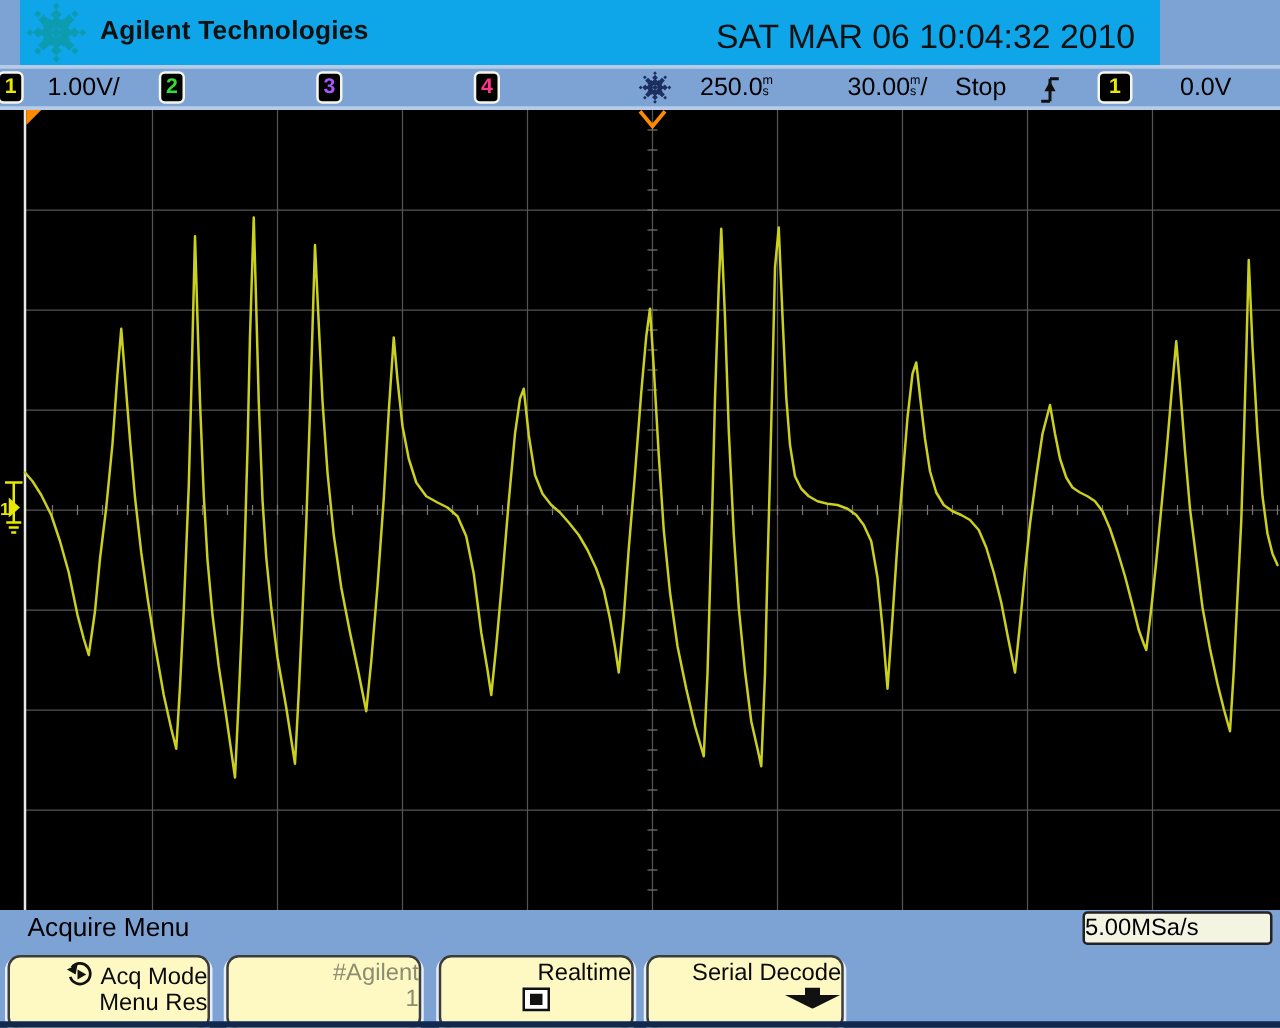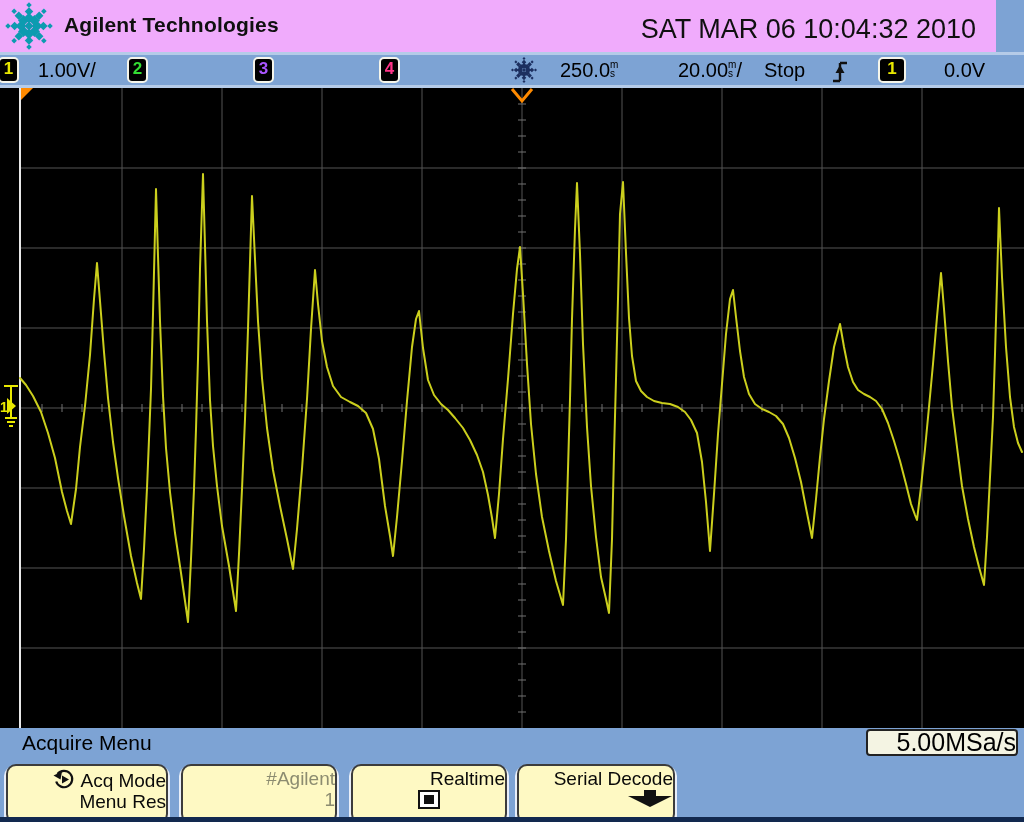--- a/index.html
+++ b/index.html
@@ -2,42 +2,42 @@
 <html><head>
 <meta charset="utf-8">
 <style>
   html,body{margin:0;padding:0}
   body{
     width:1024px;height:822px;position:relative;overflow:hidden;
     background:#7da3d4;font-family:"Liberation Sans",sans-serif;
     -webkit-font-smoothing:antialiased;
   }
   
-  .header{position:absolute;top:0;left:0;width:996px;height:52px;background:#f0abfc}
+  .header{position:absolute;top:0;left:16px;width:912px;height:52px;background:#0ea5e9}
   .logo{position:absolute;left:2px;top:0}
   .brand{position:absolute;left:64px;top:13px;font-size:21px;font-weight:bold;color:#101010;letter-spacing:.2px}
   .datetime{position:absolute;right:20px;top:14px;font-size:27px;color:#101010}
   
   .statusbar{position:absolute;top:52px;left:0;width:1024px;height:36px;background:#7da3d4;
     border-top:3px solid #b5cbe8;border-bottom:3px solid #b5cbe8;box-sizing:border-box}
   .badge{position:absolute;top:2px;width:21px;height:26px;background:#000;
     border:2px solid #f5f5ea;border-radius:5px;box-sizing:border-box;
     text-align:center;font-weight:bold;font-size:17px;line-height:20px}
   .stext{position:absolute;top:4px;font-size:20px;color:#000;white-space:nowrap}
   .stack{display:inline-block;vertical-align:top;margin-top:1px;font-size:10px;line-height:9px;text-align:left}
   .stack span{display:block}
   .statusspark{position:absolute;left:504px;top:0}
   .trigicon{position:absolute;left:832px;top:3px}
   
   .display{position:absolute;top:88px;left:0;width:1024px;height:640px;background:#000}
   
   .menu-title{position:absolute;top:731px;left:22px;font-size:21px;color:#000}
   .samplerate{position:absolute;top:729px;right:6px;width:152px;height:27px;background:#f4f4e3;
     border:2px solid #222;border-radius:4px;box-sizing:border-box;
-    font-size:25px;color:#000;text-align:right;line-height:23px}
+    font-size:19px;color:#000;text-align:left;line-height:23px}
   .softkey{position:absolute;top:764px;height:60px;background:#fef9c3;
     border:2px solid #3c3c3c;border-radius:10px;box-sizing:border-box;
     text-align:right;font-size:19px;color:#0a0a0a;line-height:21px;
     box-shadow:-2px 2px 0 rgba(250,252,255,.85),2px 2px 0 rgba(250,252,255,.85);
     cursor:pointer;padding-top:2px}
   .softkey.disabled{color:#8c8c70}
   .sk1{left:6px;width:162px}
   .sk2{left:181px;width:156px}
   .sk3{left:351px;width:156px}
   .sk4{left:517px;width:158px}
@@ -113,21 +113,21 @@
       <rect x="18.933999999999997" y="2.4540000000000015" width="2.132" height="2.132" transform="rotate(45 19.999999999999996 3.5200000000000014)" fill="#1c2f60"></rect>
       <rect x="20.883103314979437" y="9.85289668502056" width="4.264" height="4.264" transform="rotate(45 23.015103314979438 11.98489668502056)" fill="#1c2f60"></rect>
       <rect x="23.9263445815005" y="7.793655418499498" width="3.28" height="3.28" transform="rotate(45 25.566344581500502 9.433655418499498)" fill="#1c2f60"></rect>
       <rect x="27.051585848021563" y="5.816414151978434" width="2.132" height="2.132" transform="rotate(45 28.117585848021562 6.882414151978434)" fill="#1c2f60"></rect>
     </svg>
 
   <div class="stext" style="left:560px">
     <span>250.0</span><span class="stack"><span>m</span><span>s</span></span>
   </div>
   <div class="stext" style="left:678px">
-    <span>20.00</span><span class="stack"><span>m</span><span>s</span></span><span>/</span>
+    <span>30.00</span><span class="stack"><span>m</span><span>s</span></span><span>/</span>
   </div>
   <div class="stext" style="left:764px">Stop</div>
 
   <svg class="trigicon" width="16" height="28" viewBox="0 0 16 28">
     <path d="M1,23 H8 M8,23 V5 M8,5 H15" stroke="#111" stroke-width="2.4" fill="none"></path>
     <polygon points="3.5,15 12.5,15 8,7" fill="#111"></polygon>
   </svg>
 
   <div class="badge" style="left: 878px; width: 28px; color: rgb(232, 232, 0);">1</div>
   <div class="stext" style="left:944px">0.0V</div>

